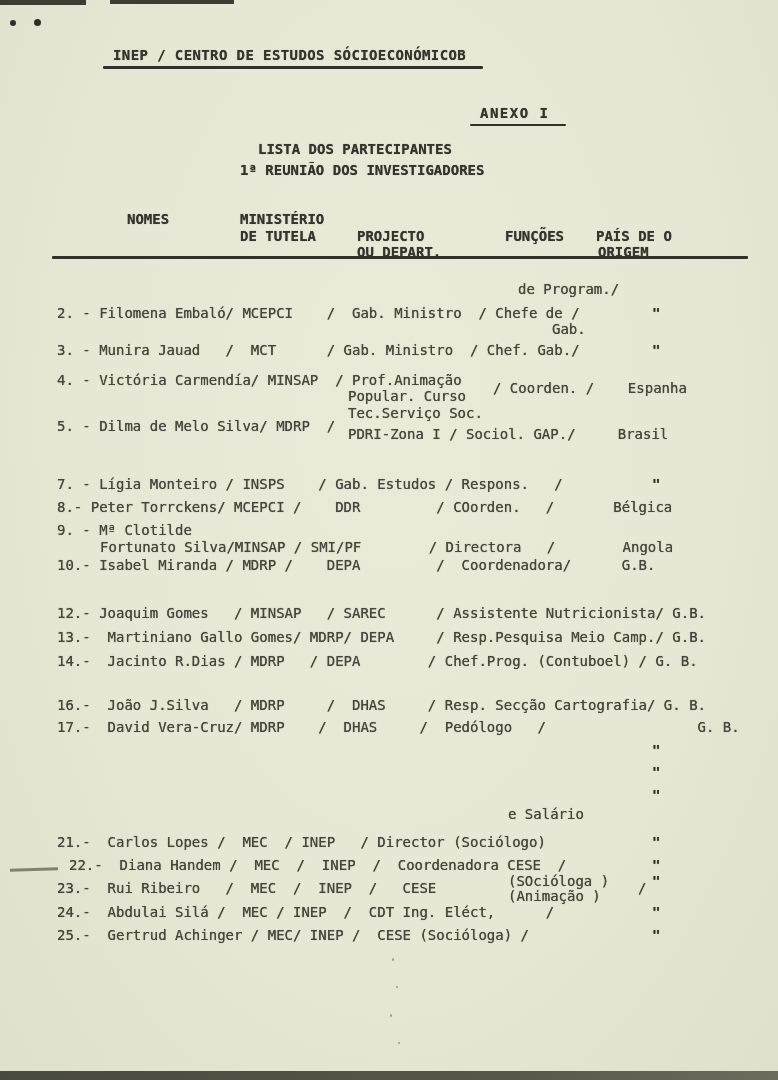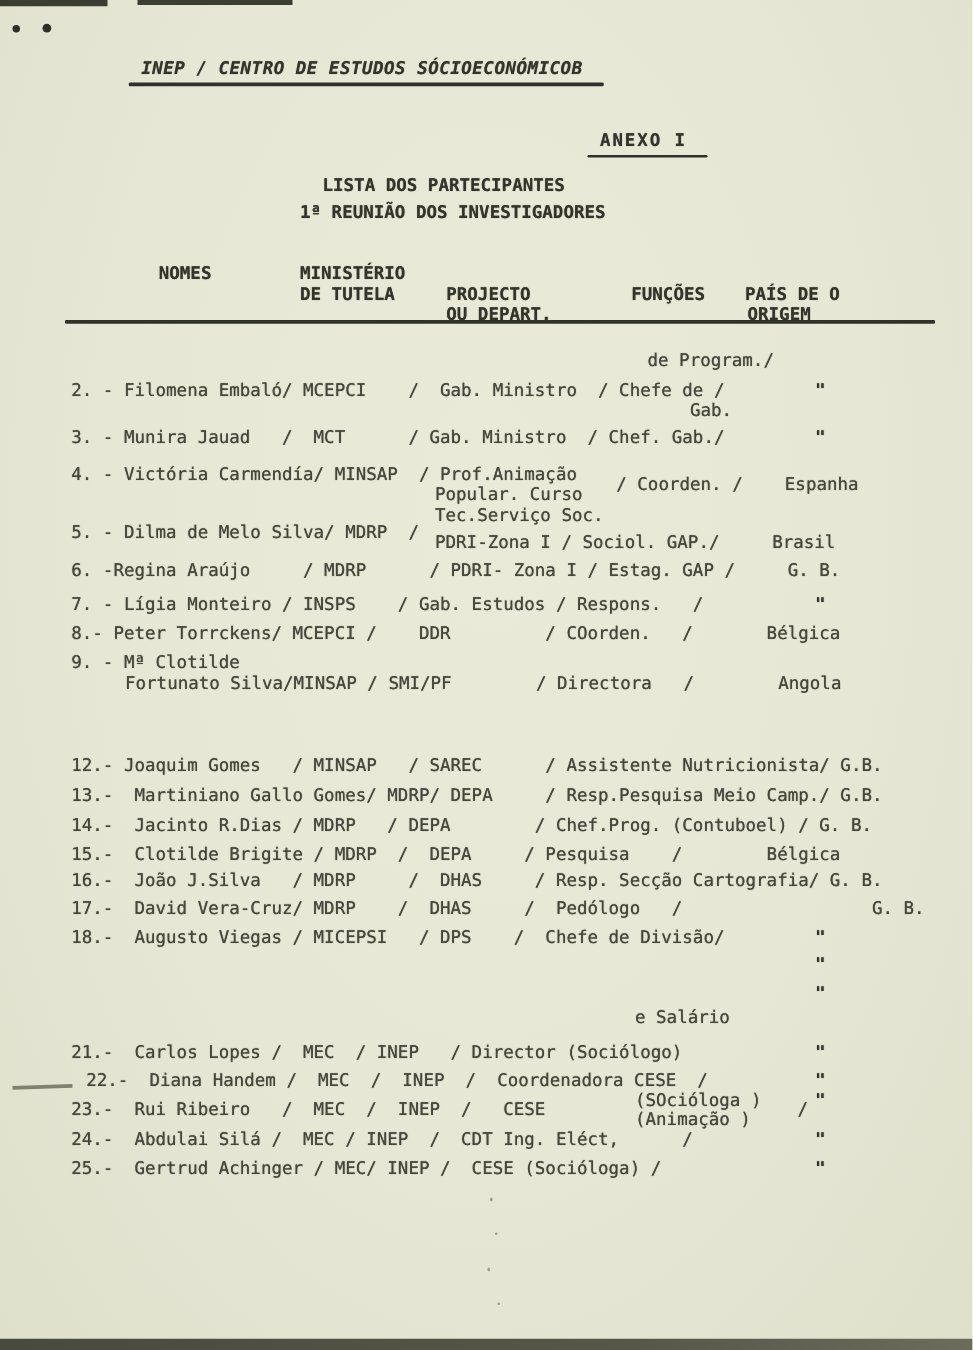--- a/index.html
+++ b/index.html
@@ -12,21 +12,21 @@
   }
   .ln{
     position:absolute;
     white-space:pre;
     font-size:14px;
     line-height:15px;
     color:var(--ink,#45463c);
     text-shadow:0 0 .7px rgba(62,62,50,.85);
   }
   .hd{font-weight:bold;color:var(--ink-heavy,#33342b);}
-  .ls1{letter-spacing:.4px;font-style:italic;}
+  .ls1{letter-spacing:.4px;}
   .ls2{letter-spacing:1.5px;}
   .rule{position:absolute;background:var(--rule,#30312a);border-radius:1px;}
   .dot{position:absolute;background:#2e2f28;border-radius:50%;}
   .strip{position:absolute;background:#3c3d33;}
   .band{position:absolute;left:0;width:778px;background:linear-gradient(90deg,#494a3e,#565748 65%,#6b6c5c);}
   .speck{position:absolute;background:rgba(80,80,66,.5);border-radius:50%;}
   .stray{position:absolute;background:#80816f;transform:rotate(-2deg);}
 </style>
 </head>
 <body>
@@ -66,32 +66,30 @@
   <div class="ln" style="left:518px;top:282px">de Program./</div>
   <div class="ln" style="left:57px;top:306px">2. - Filomena Embaló/ MCEPCI    /  Gab. Ministro  / Chefe de /</div>
   <div class="ln" style="left:552px;top:322px">Gab.</div>
   <div class="ln" style="left:57px;top:343px">3. - Munira Jauad   /  MCT      / Gab. Ministro  / Chef. Gab./</div>
   <div class="ln" style="left:57px;top:373px">4. - Victória Carmendía/ MINSAP  / Prof.Animação</div>
   <div class="ln" style="left:348px;top:389px">Popular. Curso</div>
   <div class="ln" style="left:493px;top:381px">/ Coorden. /    Espanha</div>
   <div class="ln" style="left:348px;top:406px">Tec.Serviço Soc.</div>
   <div class="ln" style="left:57px;top:419px">5. - Dilma de Melo Silva/ MDRP  /</div>
   <div class="ln" style="left:348px;top:427px">PDRI-Zona I / Sociol. GAP./     Brasil</div>
-  <div class="ln" style="left:57px;top:450px">6. -Regina Araújo     / MDRP      / PDRI- Zona I / Estag. GAP /     G. B.</div>
   <div class="ln" style="left:57px;top:477px">7. - Lígia Monteiro / INSPS    / Gab. Estudos / Respons.   /</div>
   <div class="ln" style="left:57px;top:500px">8.- Peter Torrckens/ MCEPCI /    DDR         / COorden.   /       Bélgica</div>
   <div class="ln" style="left:57px;top:523px">9. - Mª Clotilde</div>
   <div class="ln" style="left:100px;top:540px">Fortunato Silva/MINSAP / SMI/PF        / Directora   /        Angola</div>
+  <div class="ln" style="left:57px;top:558px">10.- Isabel Miranda / MDRP /    DEPA         /  Coordenadora/      G.B.</div>
   <div class="ln" style="left:57px;top:606px">12.- Joaquim Gomes   / MINSAP   / SAREC      / Assistente Nutricionista/ G.B.</div>
   <div class="ln" style="left:57px;top:630px">13.-  Martiniano Gallo Gomes/ MDRP/ DEPA     / Resp.Pesquisa Meio Camp./ G.B.</div>
   <div class="ln" style="left:57px;top:654px">14.-  Jacinto R.Dias / MDRP   / DEPA        / Chef.Prog. (Contuboel) / G. B.</div>
-  <div class="ln" style="left:57px;top:677px">15.-  Clotilde Brigite / MDRP  /  DEPA     / Pesquisa    /        Bélgica</div>
   <div class="ln" style="left:57px;top:698px">16.-  João J.Silva   / MDRP     /  DHAS     / Resp. Secção Cartografia/ G. B.</div>
   <div class="ln" style="left:57px;top:720px">17.-  David Vera-Cruz/ MDRP    /  DHAS     /  Pedólogo   /                  G. B.</div>
-  <div class="ln" style="left:57px;top:743px">18.-  Augusto Viegas / MICEPSI   / DPS    /  Chefe de Divisão/</div>
   <div class="ln" style="left:508px;top:807px">e Salário</div>
   <div class="ln" style="left:57px;top:835px">21.-  Carlos Lopes /  MEC  / INEP   / Director (Sociólogo)</div>
   <div class="ln" style="left:69px;top:858px">22.-  Diana Handem /  MEC  /  INEP  /  Coordenadora CESE  /</div>
   <div class="ln" style="left:57px;top:881px">23.-  Rui Ribeiro   /  MEC  /  INEP  /   CESE</div>
   <div class="ln" style="left:508px;top:874px">(SOcióloga )</div>
   <div class="ln" style="left:508px;top:889px">(Animação )</div>
   <div class="ln" style="left:638px;top:881px">/</div>
   <div class="ln" style="left:57px;top:905px">24.-  Abdulai Silá /  MEC / INEP  /  CDT Ing. Eléct,      /</div>
   <div class="ln" style="left:57px;top:928px">25.-  Gertrud Achinger / MEC/ INEP /  CESE (Socióloga) /</div>
 

